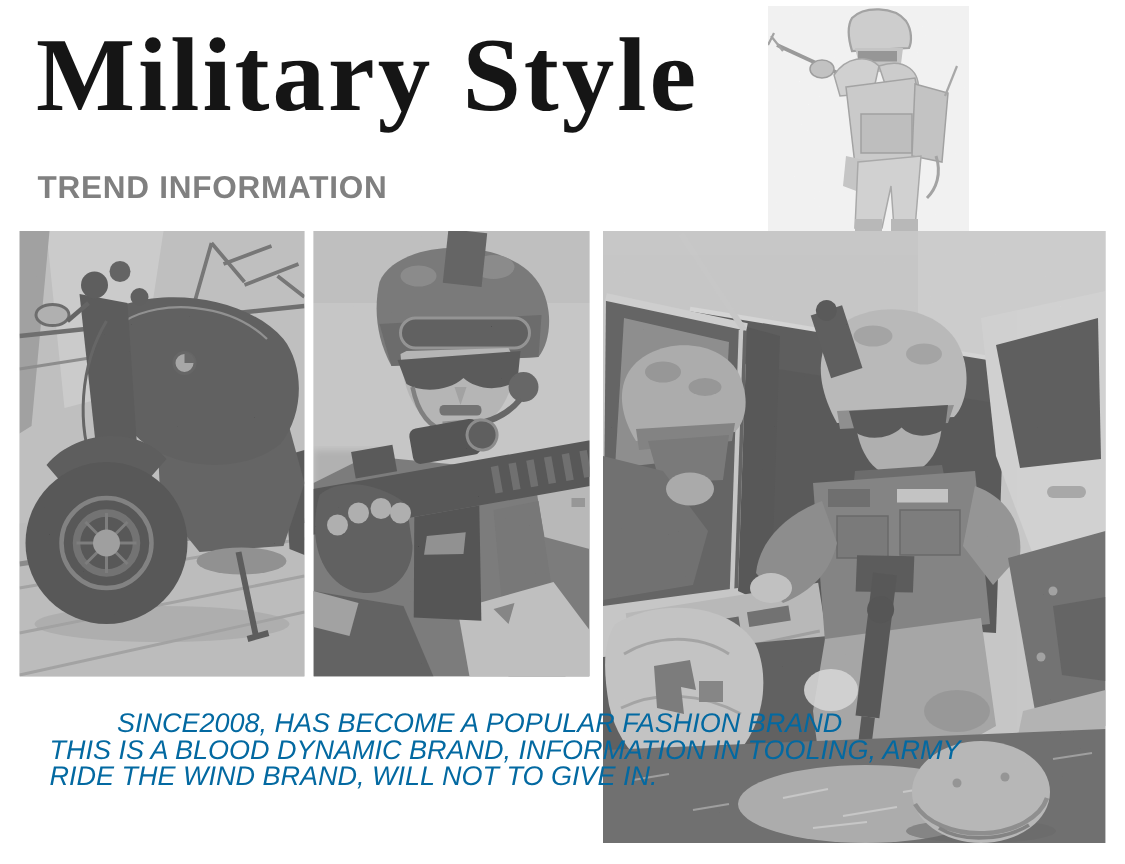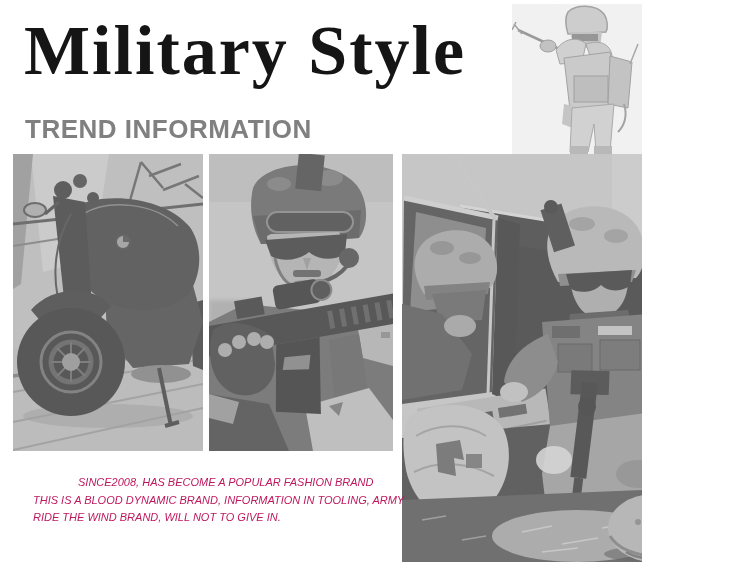--- a/index.html
+++ b/index.html
@@ -1,31 +1,31 @@
 <!DOCTYPE html>
 <html><head>
 <meta charset="utf-8">
 <style>
   html,body{margin:0;padding:0;background:#ffffff;}
-  .canvas{position:relative;width:642px;height:576px;background:#ffffff;overflow:hidden;
+  .canvas{position:relative;width:750px;height:576px;background:#ffffff;overflow:hidden;
           font-family:"Liberation Sans",sans-serif;}
   .title{position:absolute;left:24px;top:12px;margin:0;
          font-family:"Liberation Serif",serif;font-weight:bold;
          font-size:70px;line-height:1.1;letter-spacing:2px;color:#151515;white-space:nowrap;}
   .subtitle{position:absolute;left:25px;top:114px;margin:0;
-            font-weight:bold;font-size:26px;letter-spacing:.5px;color:#808080;white-space:nowrap;}
+            font-weight:bold;font-size:21px;letter-spacing:.5px;color:#808080;white-space:nowrap;}
   .hero{position:absolute;left:512px;top:4px;width:134px;height:150px;}
   .photo{position:absolute;overflow:hidden;background:#c6c6c6;}
   .photo svg{display:block;width:100%;height:100%;}
   .hero svg{display:block;width:100%;height:100%;}
   .photo1{left:13px;top:154px;width:190px;height:297px;}
   .photo2{left:209px;top:154px;width:184px;height:297px;}
   .photo3{left:402px;top:154px;width:335px;height:408px;}
   .footer{position:absolute;left:33px;top:474px;width:420px;
-          font-style:italic;font-size:11px;line-height:17.5px;color:#be185d;}
+          font-style:italic;font-size:18px;line-height:17.5px;color:#0369a1;}
   .footer p{margin:0;white-space:nowrap;}
   .footer .l1{margin-left:45px;}
 </style>
 </head>
 <body>
 
 <div class="canvas">
 
   <h1 class="title">Military Style</h1>
   <div class="subtitle">TREND INFORMATION</div>

